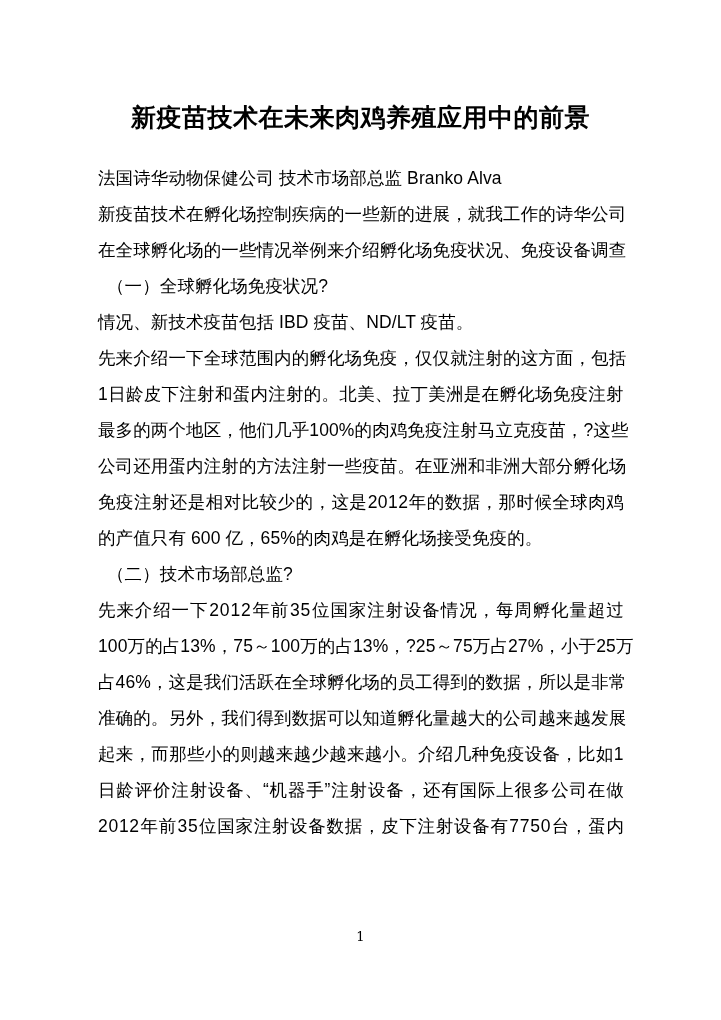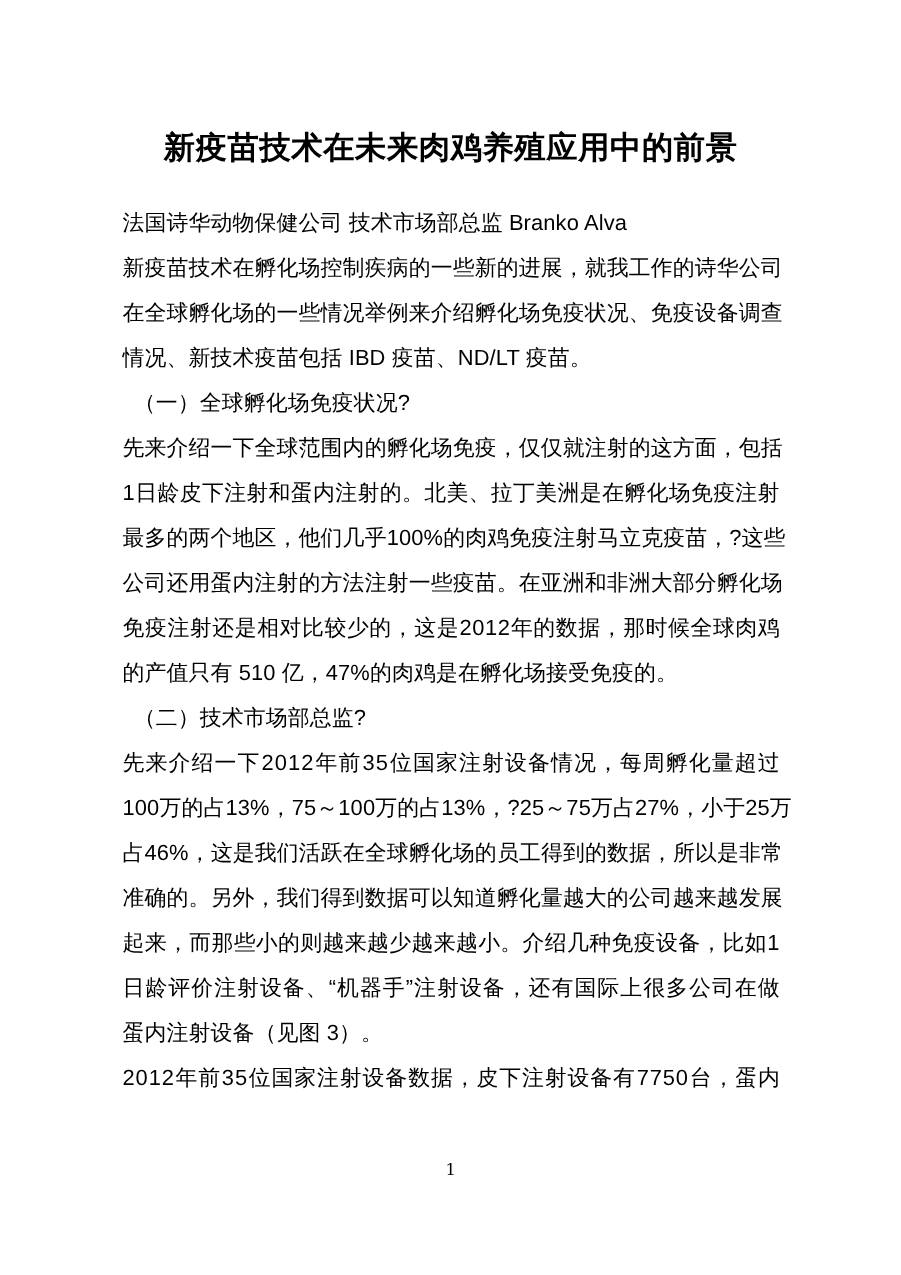--- a/index.html
+++ b/index.html
@@ -144,22 +144,22 @@
         <span>状</span>
         <span>况</span>
         <span>、</span>
         <span>免</span>
         <span>疫</span>
         <span>设</span>
         <span>备</span>
         <span>调</span>
         <span>查</span>
       </div>
+      <div class="ln indent">（一）全球孵化场免疫状况?</div>
       <div class="ln">情况、新技术疫苗包括 IBD 疫苗、ND/LT 疫苗。</div>
-      <div class="ln indent">（一）全球孵化场免疫状况?</div>
       <div class="ln just">
         <span>先</span>
         <span>来</span>
         <span>介</span>
         <span>绍</span>
         <span>一</span>
         <span>下</span>
         <span>全</span>
         <span>球</span>
         <span>范</span>
@@ -313,21 +313,21 @@
         <span>据</span>
         <span>，</span>
         <span>那</span>
         <span>时</span>
         <span>候</span>
         <span>全</span>
         <span>球</span>
         <span>肉</span>
         <span>鸡</span>
       </div>
-      <div class="ln">的产值只有 510 亿，47%的肉鸡是在孵化场接受免疫的。</div>
+      <div class="ln">的产值只有 600 亿，65%的肉鸡是在孵化场接受免疫的。</div>
       <div class="ln indent">（二）技术市场部总监?</div>
       <div class="ln just">
         <span>先</span>
         <span>来</span>
         <span>介</span>
         <span>绍</span>
         <span>一</span>
         <span>下</span>
         <span> </span>
         <span>2</span>
@@ -533,21 +533,20 @@
         <span>国</span>
         <span>际</span>
         <span>上</span>
         <span>很</span>
         <span>多</span>
         <span>公</span>
         <span>司</span>
         <span>在</span>
         <span>做</span>
       </div>
-      <div class="ln">蛋内注射设备（见图 3）。</div>
       <div class="ln just">
         <span>2</span>
         <span>0</span>
         <span>1</span>
         <span>2</span>
         <span> </span>
         <span>年</span>
         <span>前</span>
         <span> </span>
         <span>3</span>

